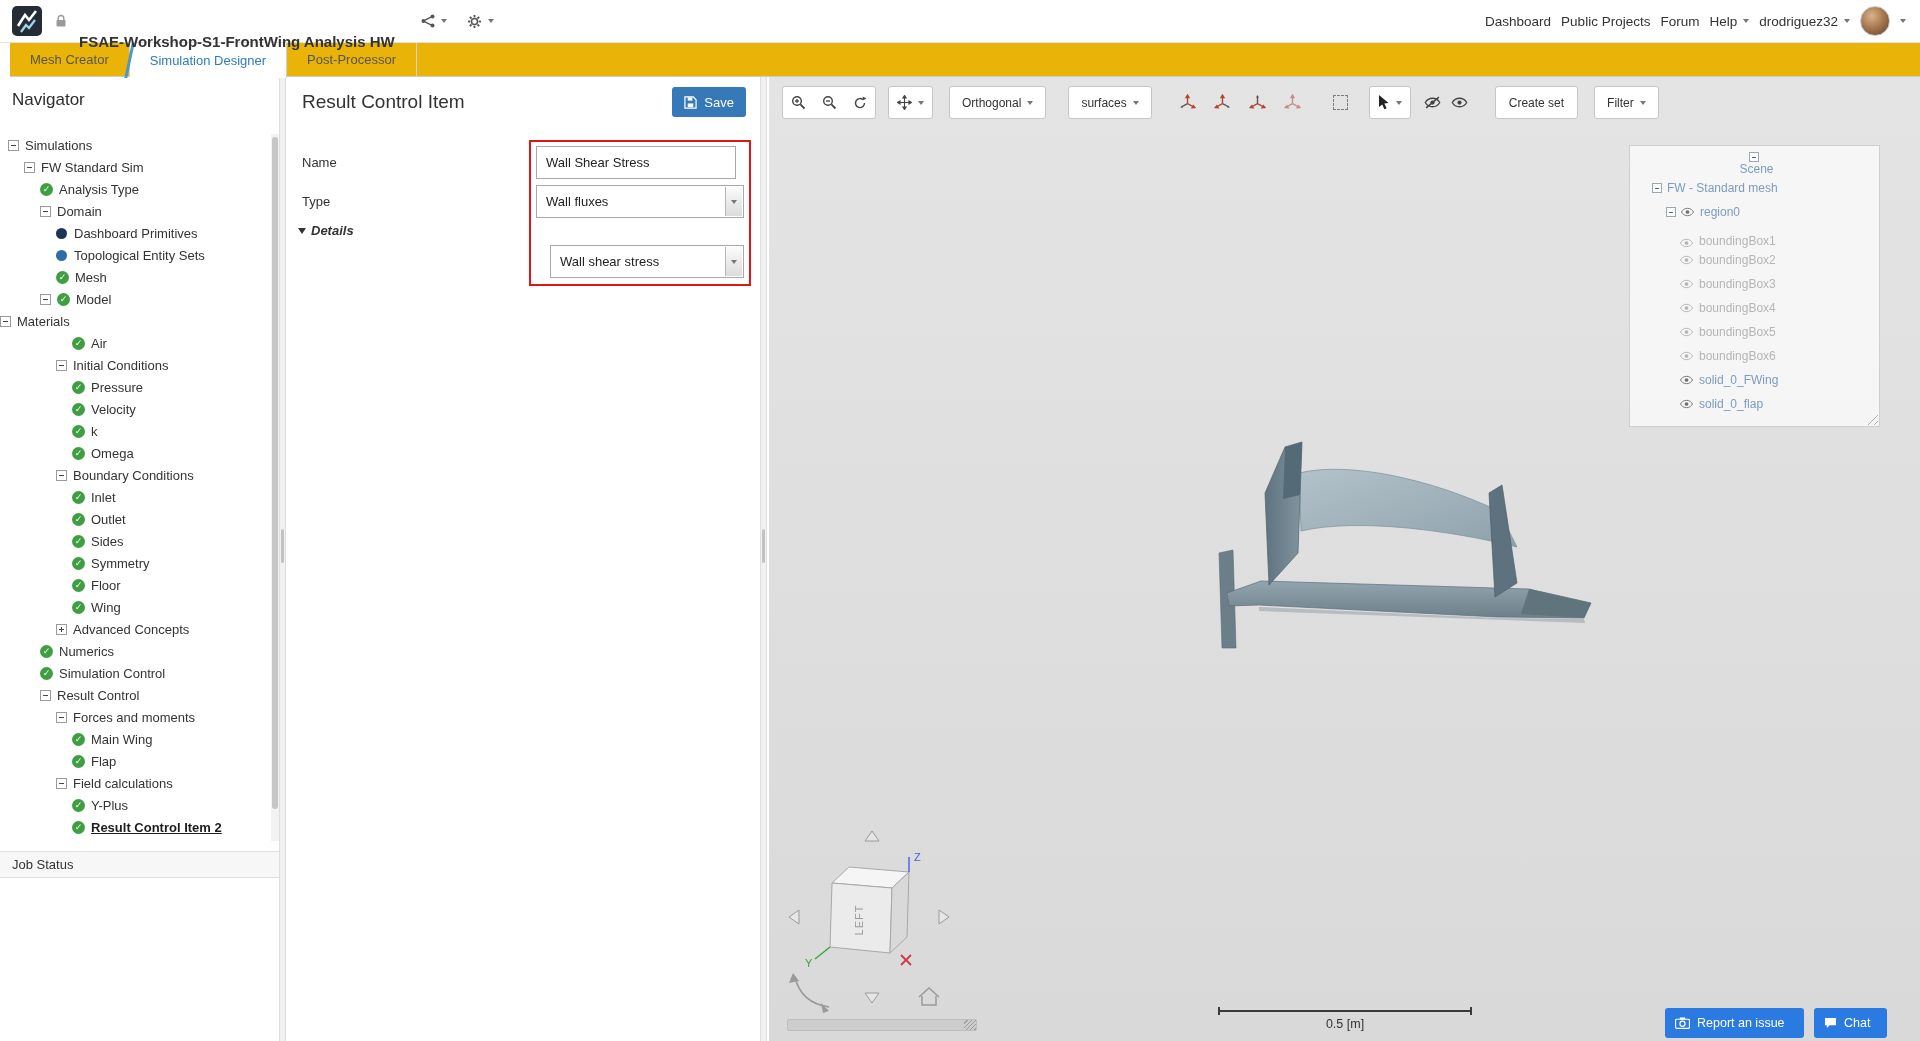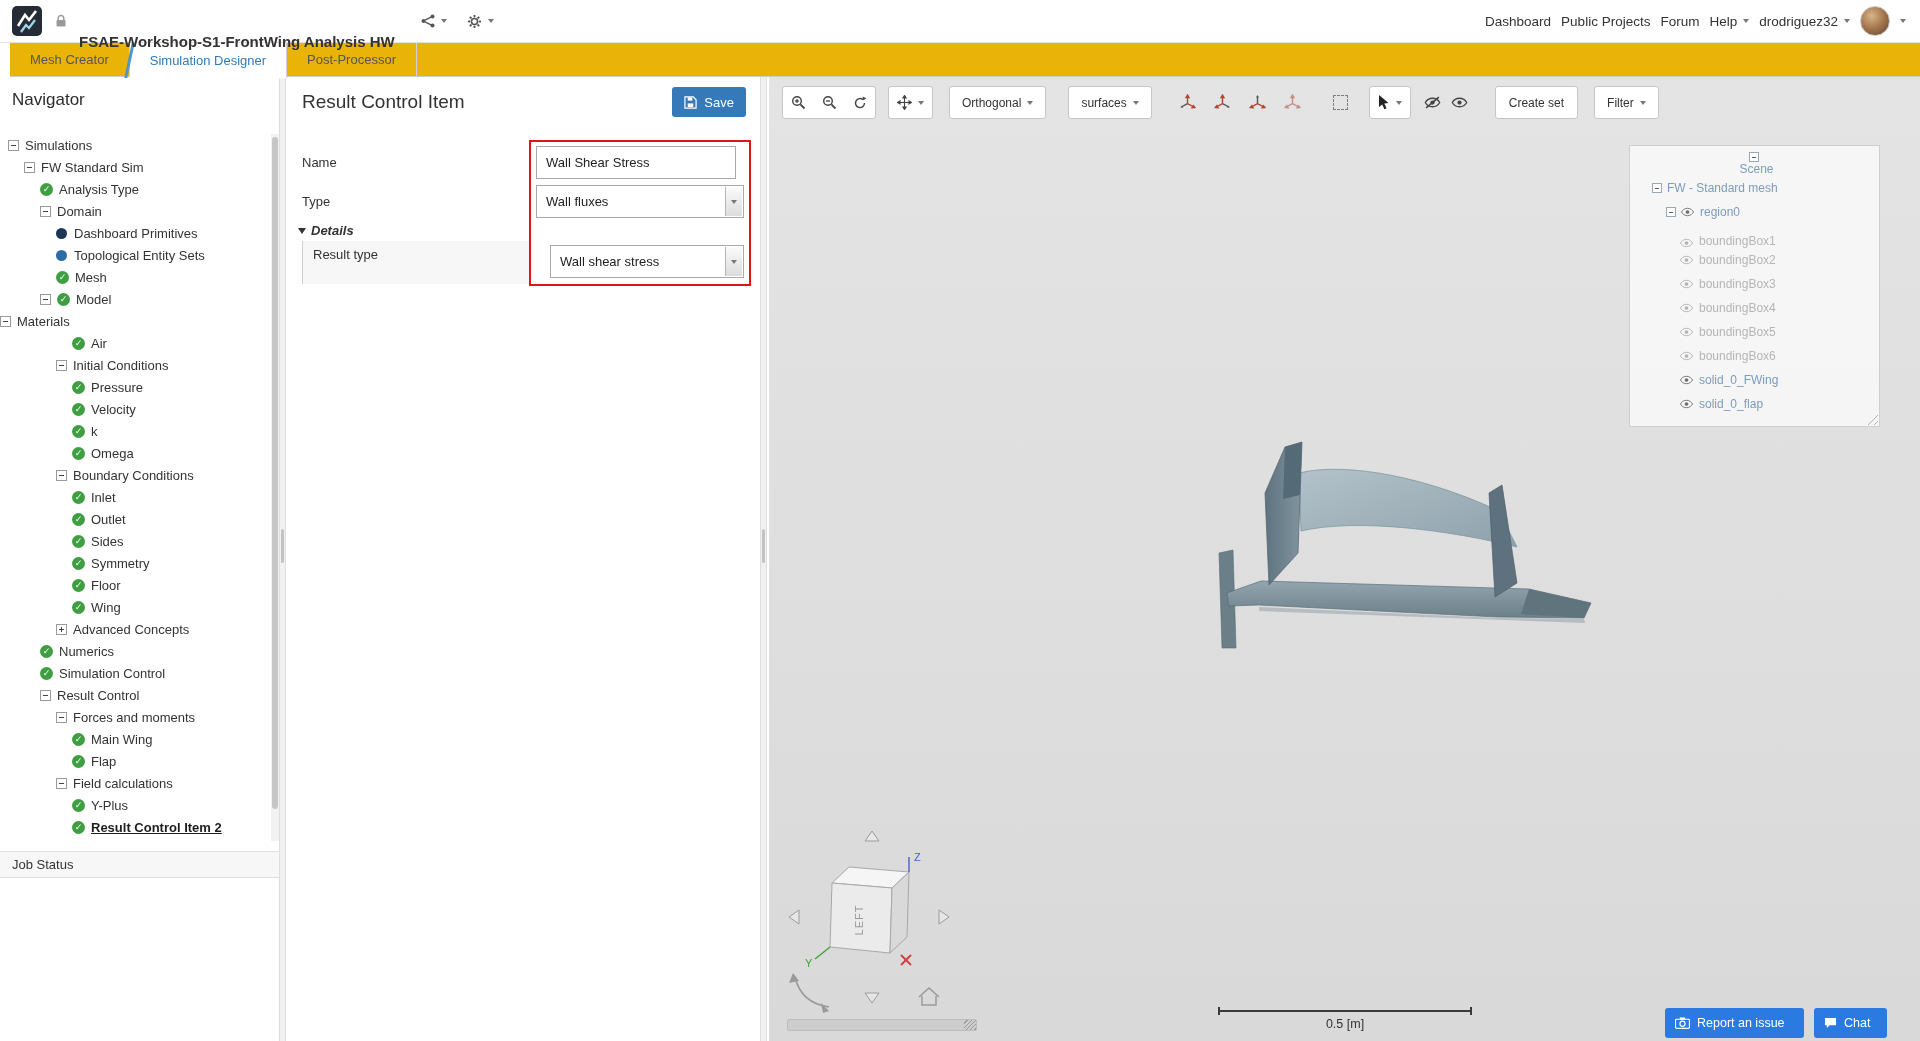--- a/index.html
+++ b/index.html
@@ -375,23 +375,20 @@
     <span class="sel-arrow">
         <span class="caret"></span>
       </span>
   </div>
 
   <div class="details-hdr">
     <span class="tri-down"></span>
     <span>Details</span>
   </div>
 
-  <div class="details-row">
-    <span>Result type</span>
-  </div>
   <div class="sel" style="left:264px;top:168px;width:194px;height:33px">
     <span>Wall shear stress</span>
     <span class="sel-arrow">
         <span class="caret"></span>
       </span>
   </div>
 
   <div class="annotation"></div>
 </div>
 

